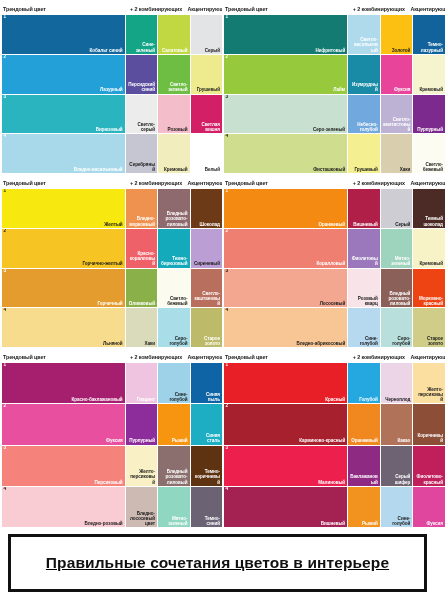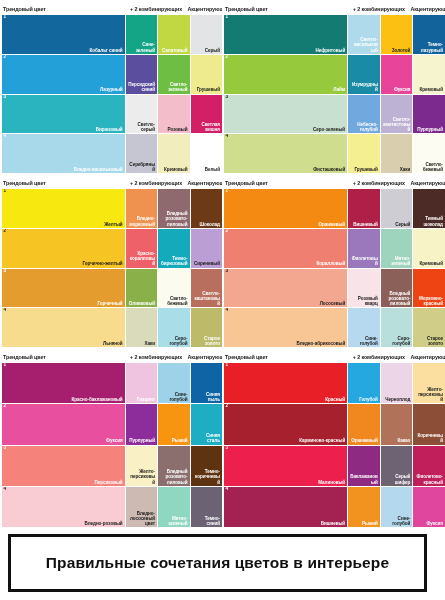--- a/index.html
+++ b/index.html
@@ -85,20 +85,21 @@
     font-weight: bold;
     line-height: 1;
   }
   .caption-wrap {
     flex: 1 1 auto;
     display: flex;
     align-items: center;
     justify-content: center;
     padding: 6px 18px 8px 8px;
     background: #ffffff;
+    text-decoration: underline;
   }
   .caption-box {
     width: 100%;
     height: 100%;
     border: 3px solid #111111;
     display: flex;
     align-items: center;
     justify-content: center;
     background: #ffffff;
   }

